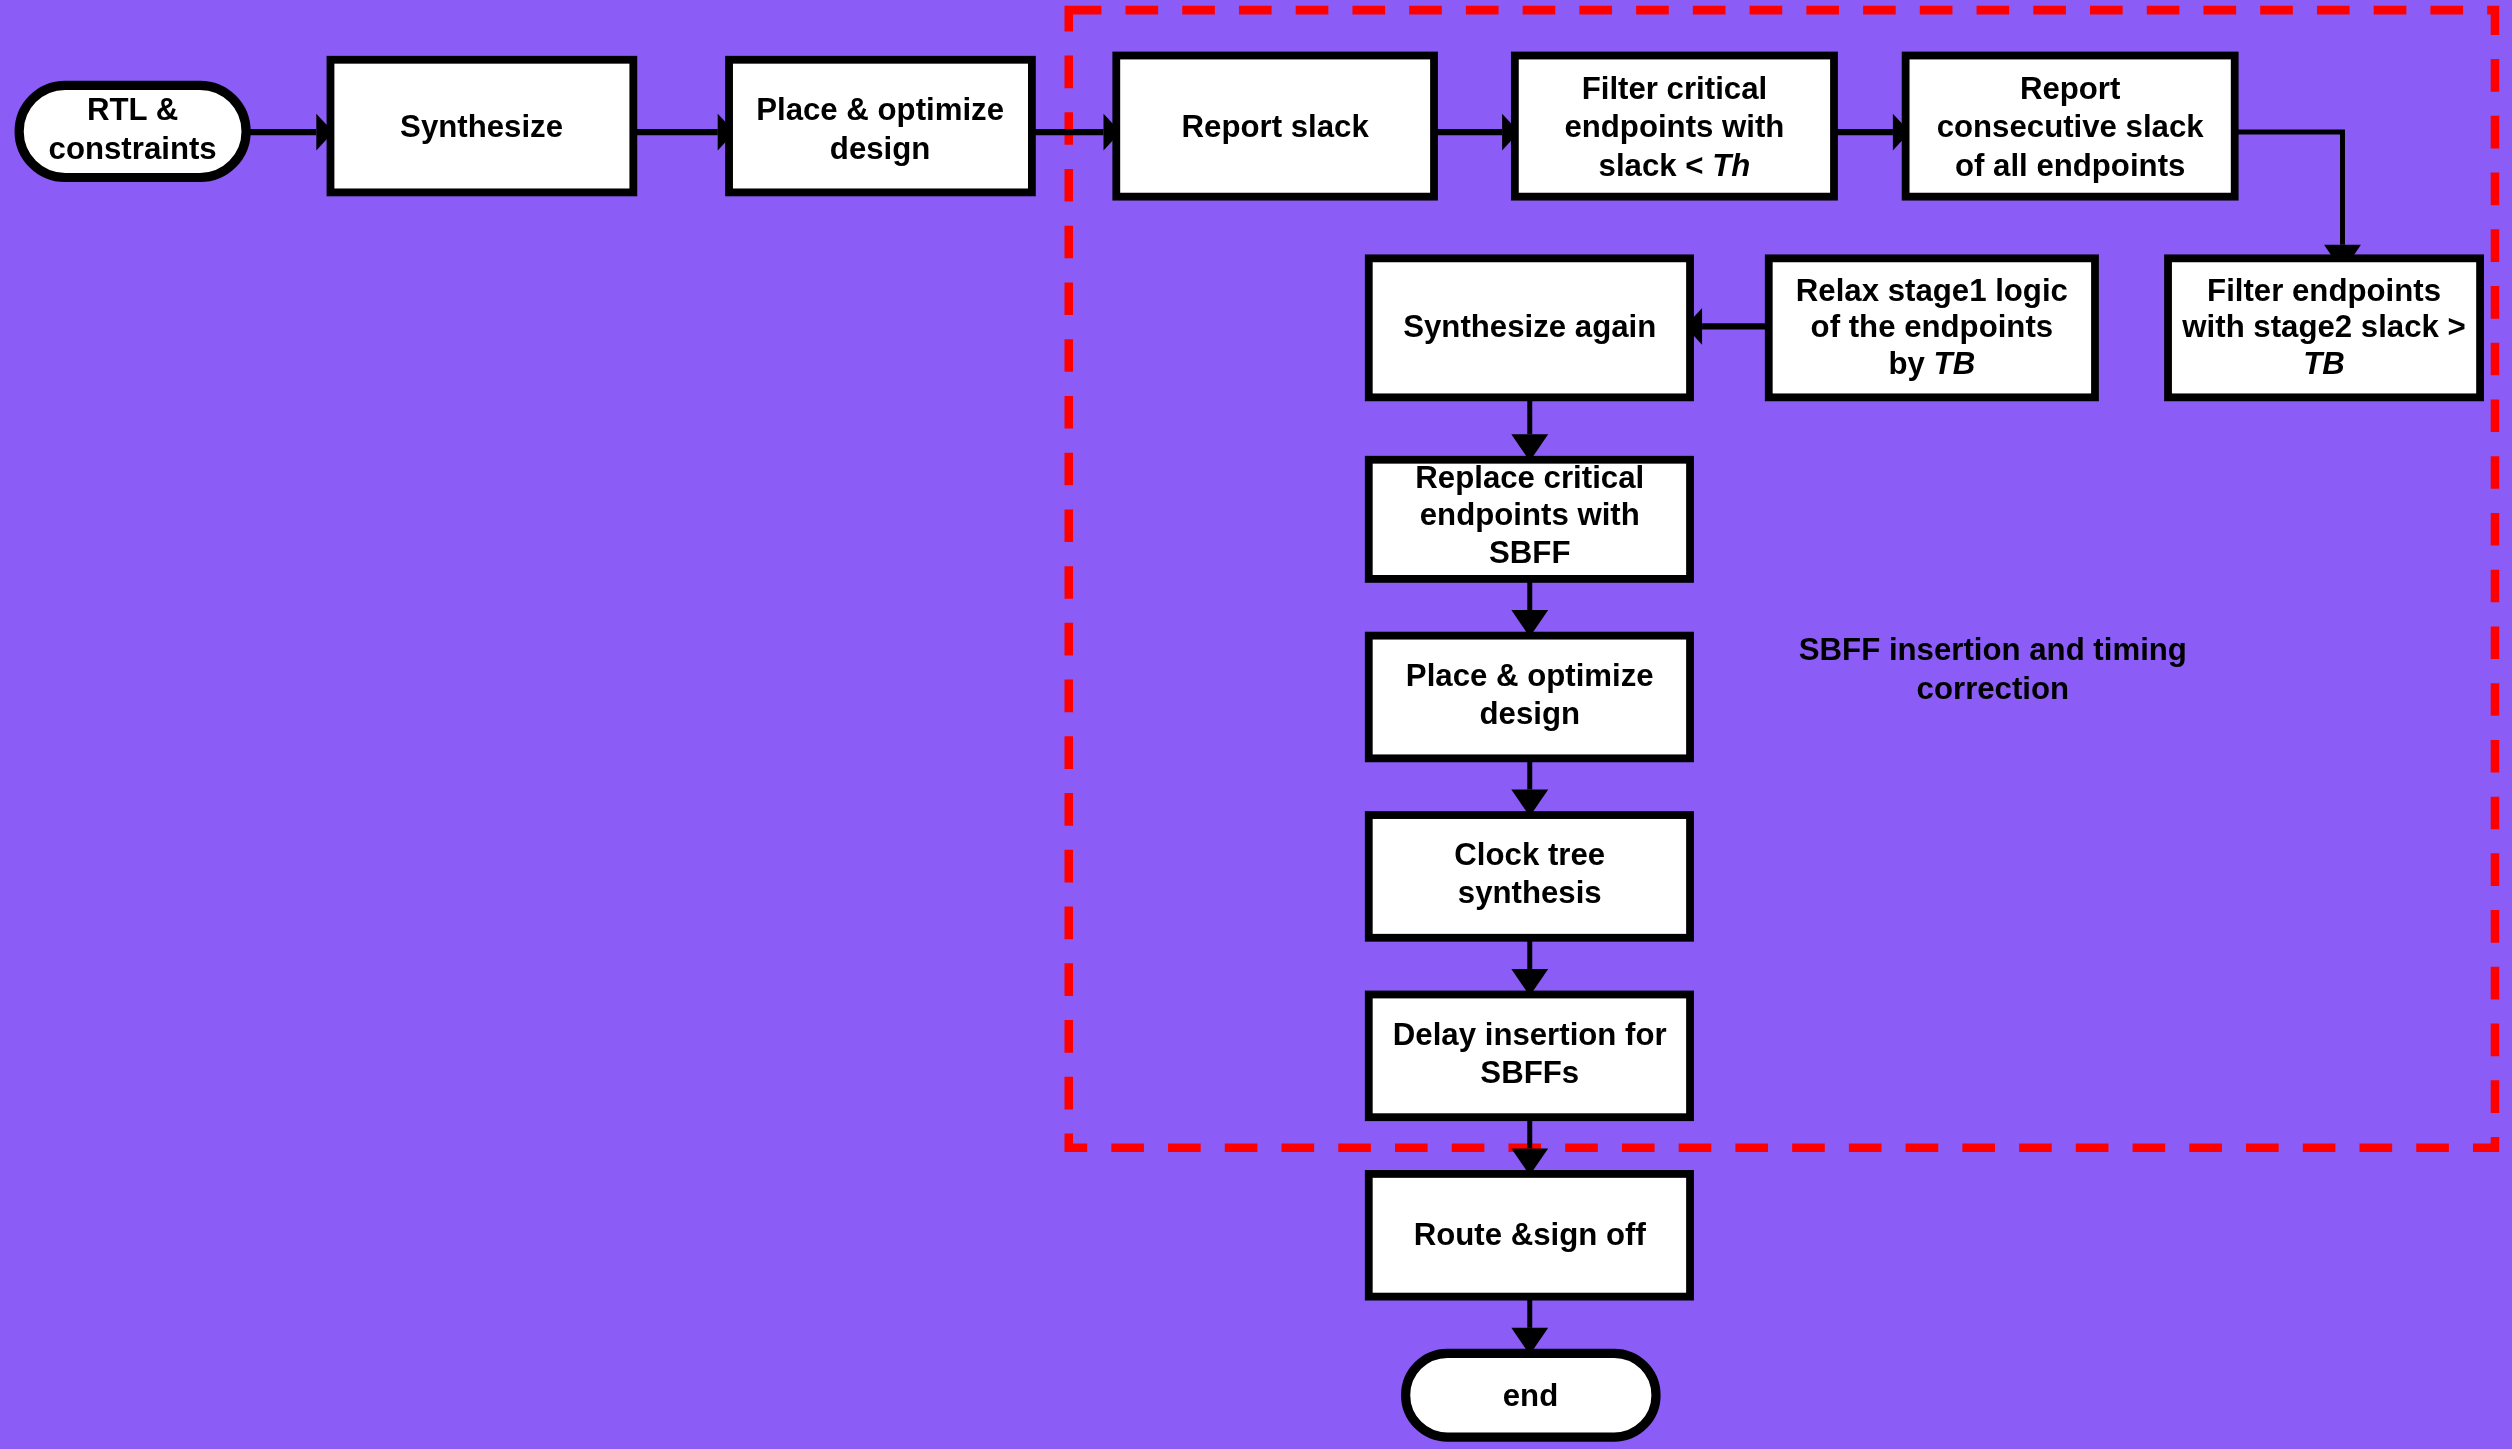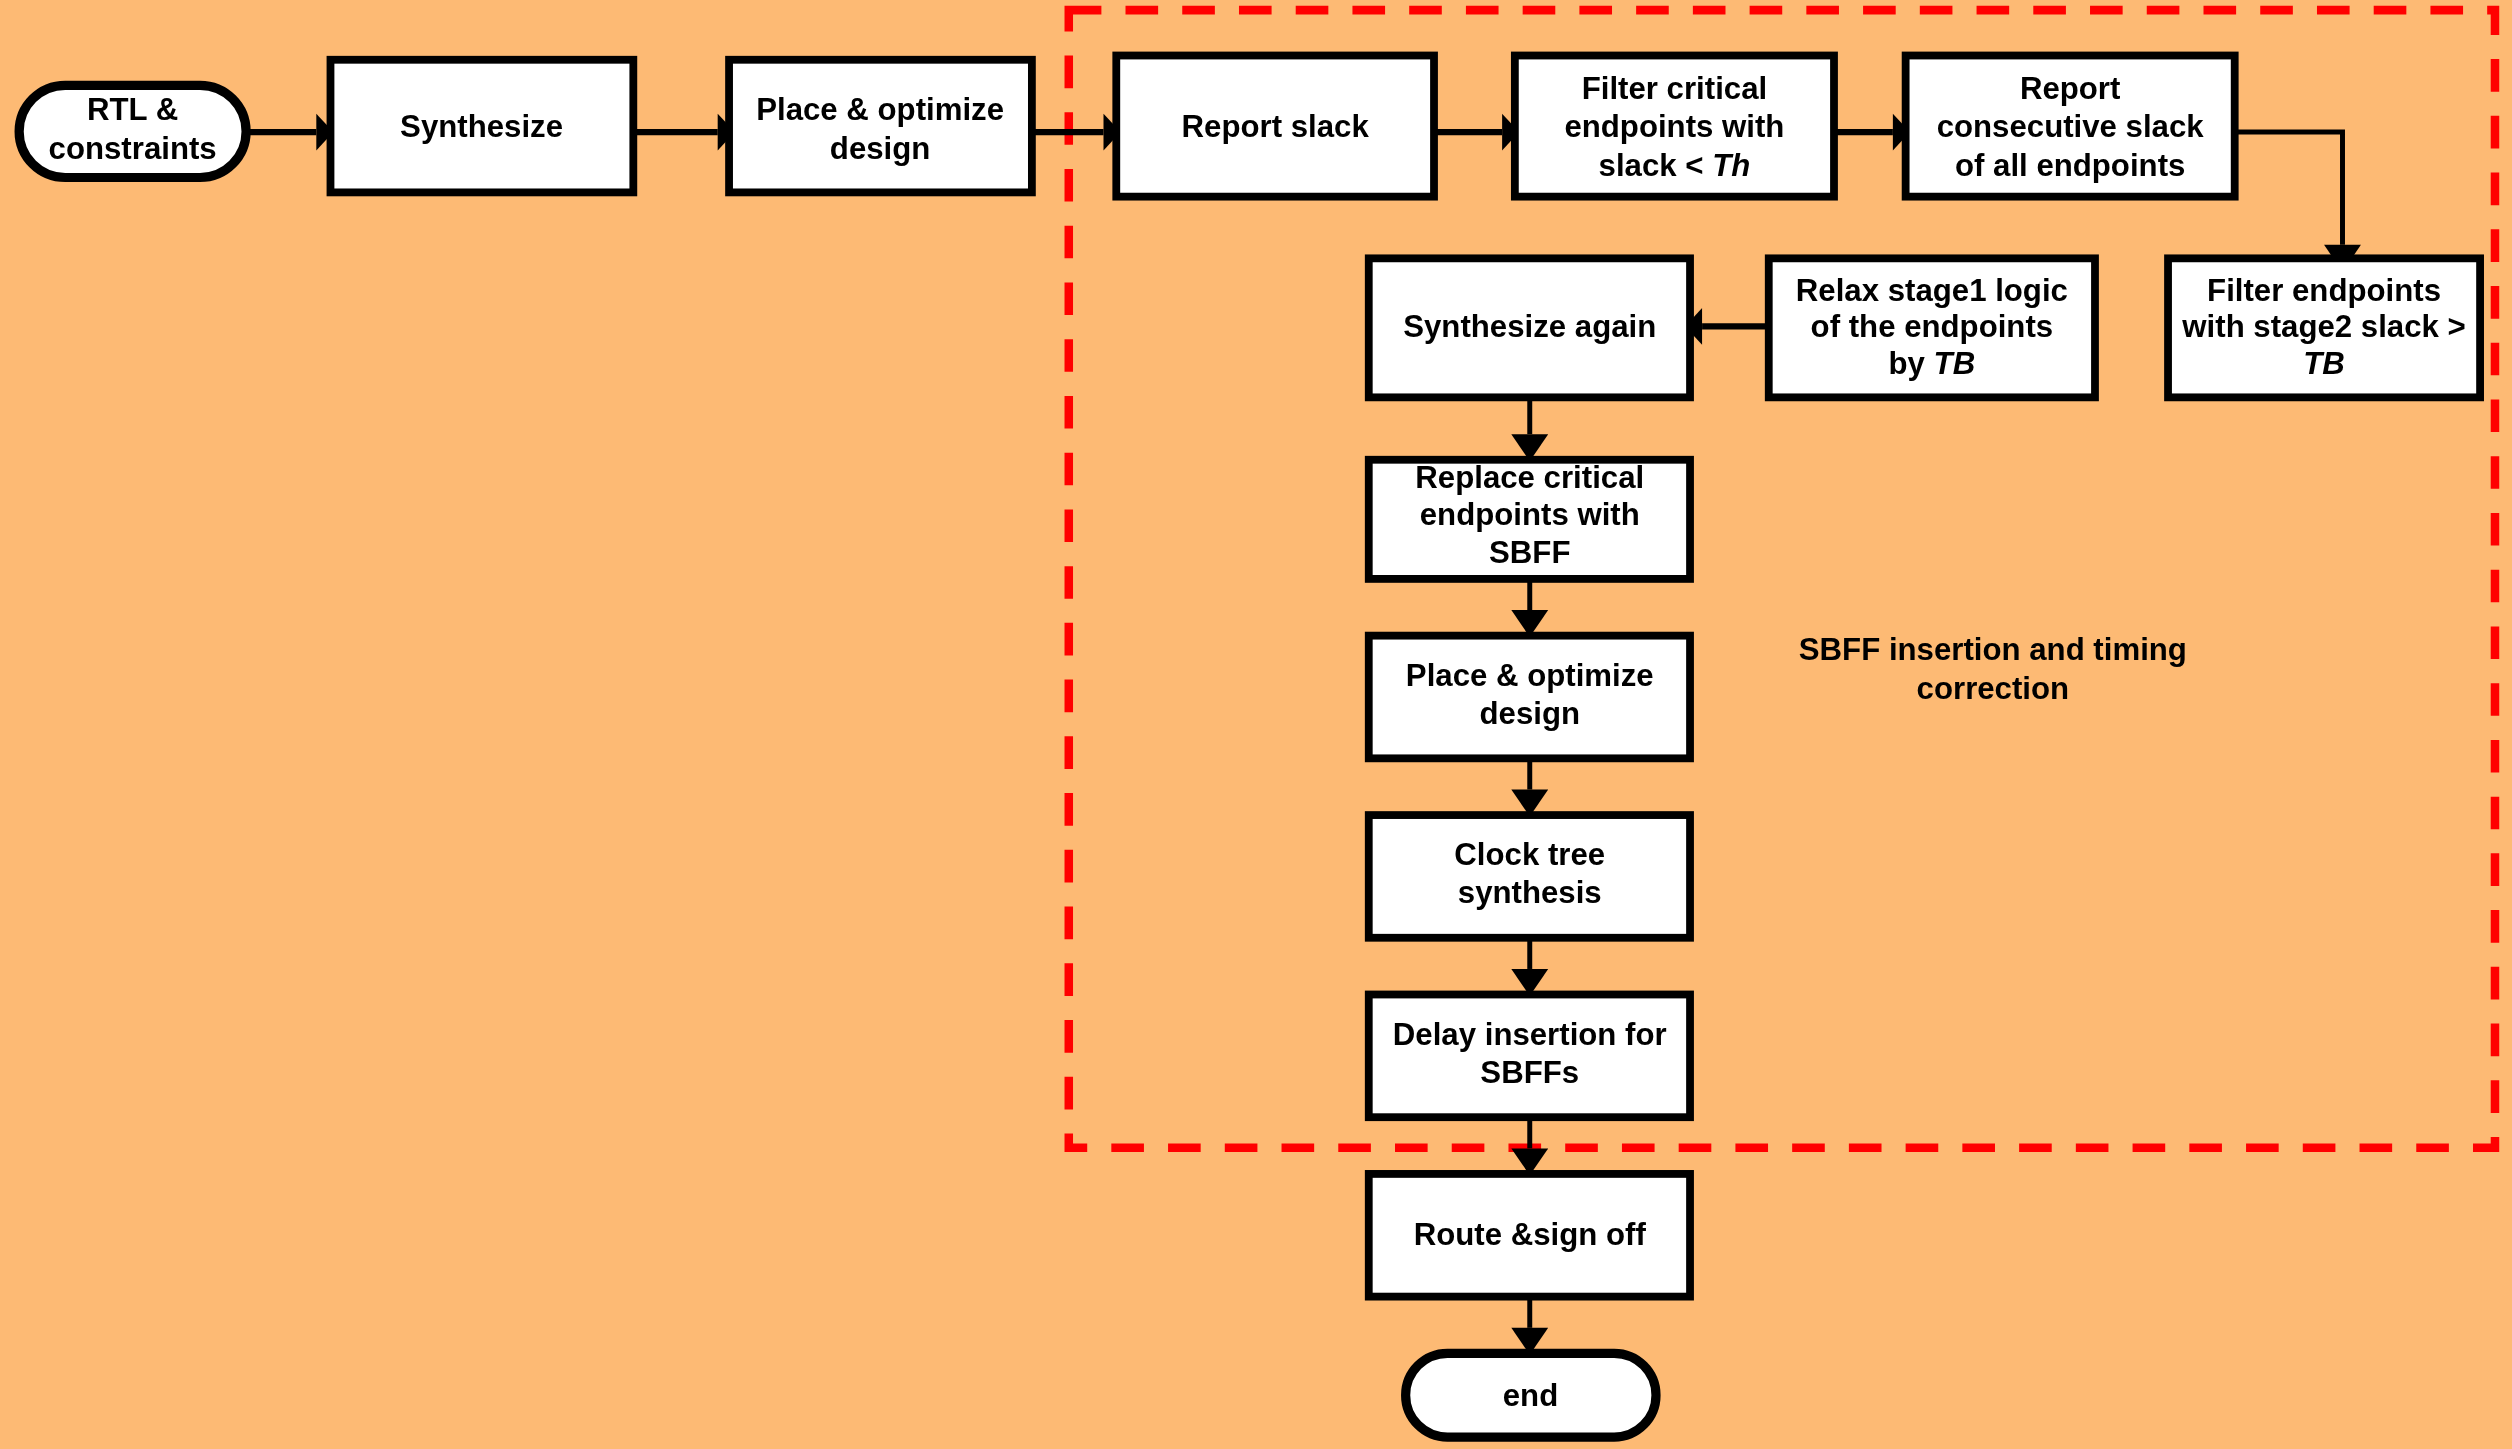--- a/index.html
+++ b/index.html
@@ -4,21 +4,21 @@
 <style>
   html, body {
     margin: 0;
     padding: 0;
     background: #ffffff;
   }
   #canvas-wrap {
     position: relative;
     width: 2512px;
     height: 1450px;
-    background: #fdba74;
+    background: #8b5cf6;
     overflow: hidden;
   }
   svg#flowchart {
     position: absolute;
     left: 0; top: 0;
     width: 2512px;
     height: 1450px;
     display: block;
   }
   .node-rect {

